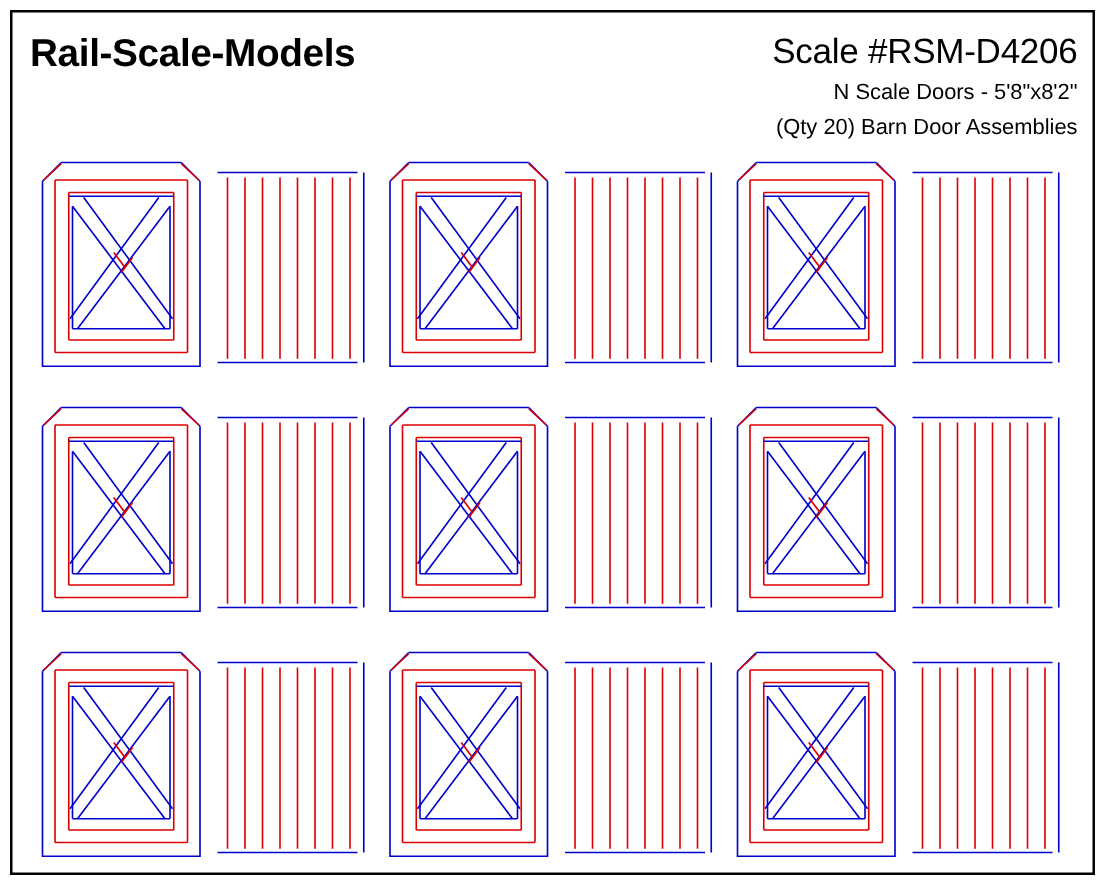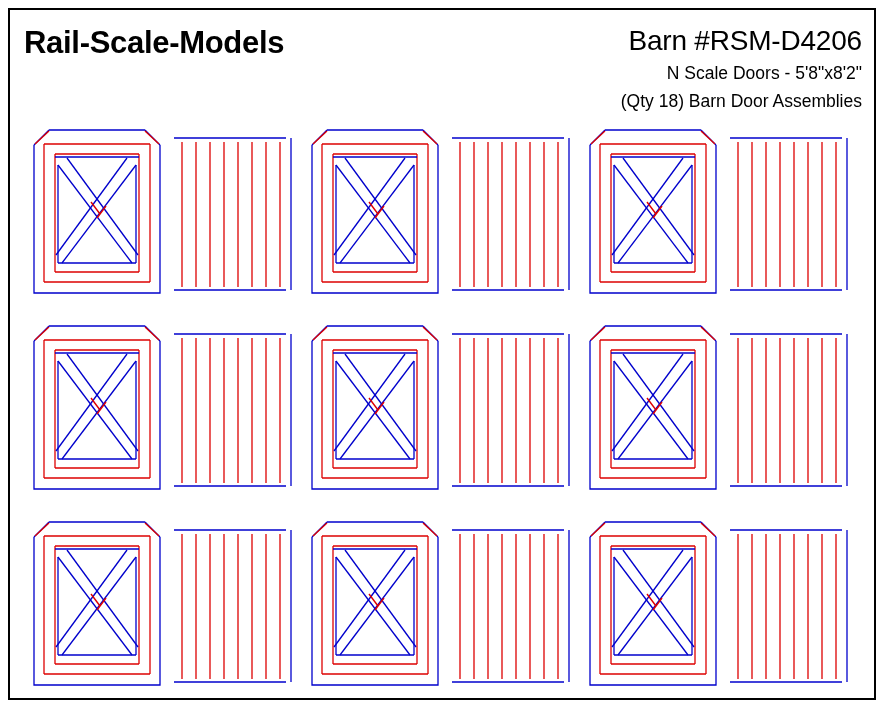--- a/index.html
+++ b/index.html
@@ -97,23 +97,23 @@
 
 <div id="sheet">
 
   <div id="page-border"></div>
 
   <div id="header">
     <div class="hdr-left">
       <div class="brand">Rail-Scale-Models</div>
     </div>
     <div class="hdr-right">
-      <div class="item-no">Barn #RSM-D4206</div>
+      <div class="item-no">Scale #RSM-D4206</div>
       <div class="item-sub">N Scale Doors - 5'8"x8'2"</div>
-      <div class="item-sub">(Qty 18) Barn Door Assemblies</div>
+      <div class="item-sub">(Qty 20) Barn Door Assemblies</div>
     </div>
   </div>
 
   <div id="parts-area">
     <svg id="parts-svg" viewBox="0 0 884 708" xmlns="http://www.w3.org/2000/svg">
       <defs>
         <g id="door-frame-part">
 
           <polyline points="0,15 0,163 126,163 126,15" fill="none" stroke="#0000cc" stroke-width="1.3"></polyline>
           <line x1="0" y1="15" x2="15" y2="0" stroke="#0000cc" stroke-width="1.3"></line>

